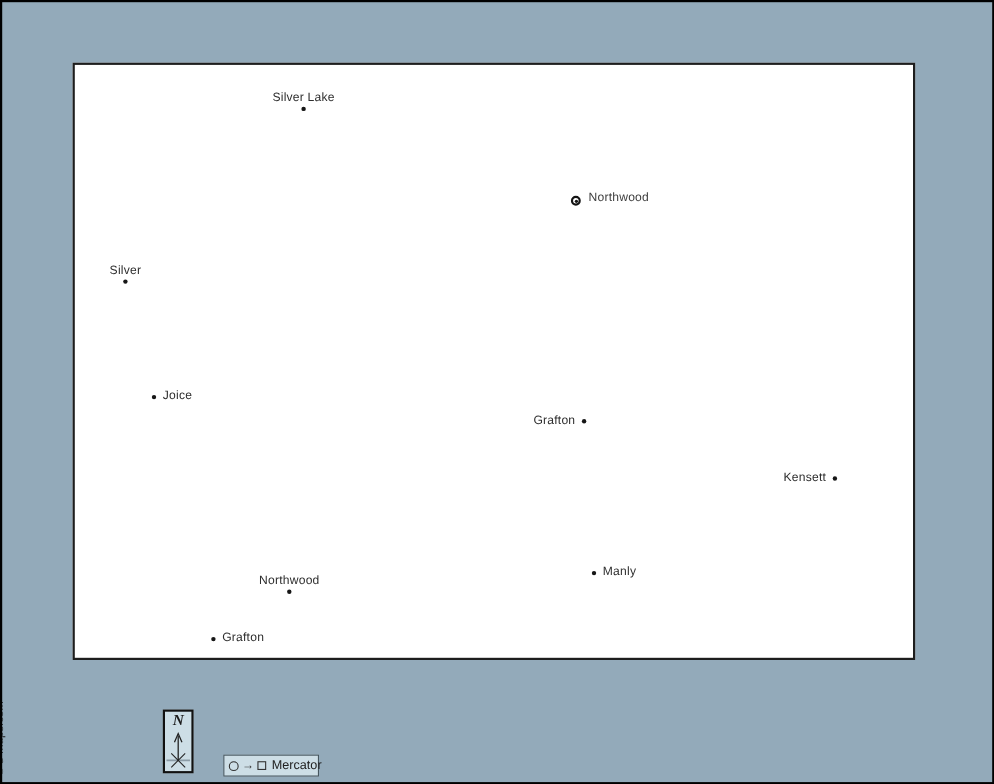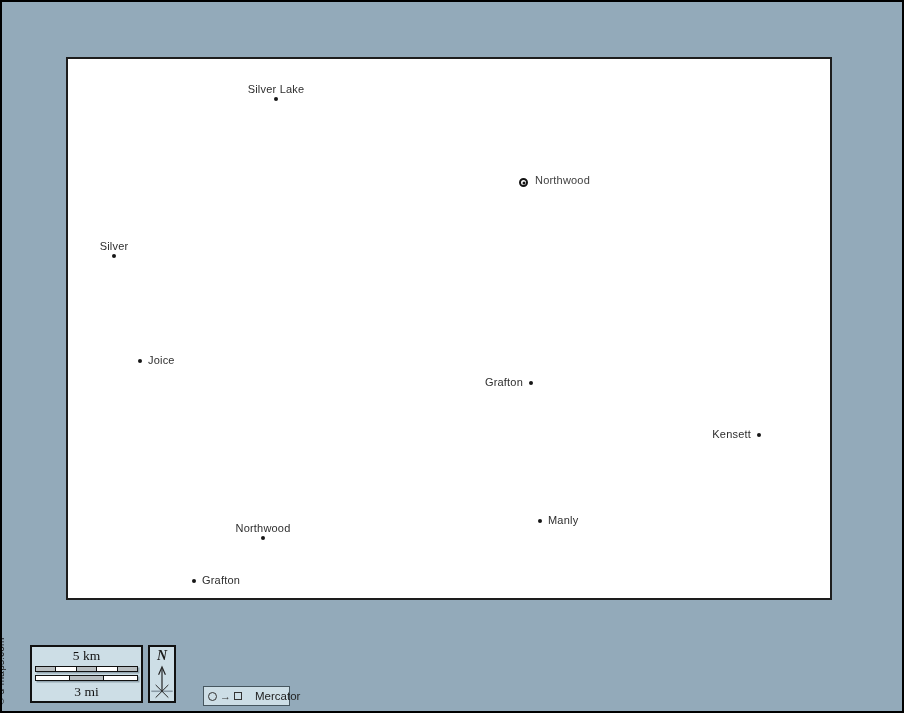--- a/index.html
+++ b/index.html
@@ -78,21 +78,21 @@
     display:flex;align-items:center;padding:0 4px;gap:3px;
   }
   .proj-circle{
     width:9px;height:9px;box-sizing:border-box;border:1.2px solid #333;
     border-radius:50%;flex:none;
   }
   .proj-arrow{font-size:11px;color:#333;line-height:1;flex:none;}
   .proj-square{
     width:8px;height:8px;box-sizing:border-box;border:1.2px solid #333;flex:none;
   }
-  .proj-label{font-size:11.5px;color:#222;margin-left:10px;}
+  .proj-label{font-size:11.5px;color:#222;margin-left:2px;}
   
   .copyright{
     position:absolute;left:4px;bottom:6px;
     transform:rotate(-90deg);transform-origin:0 100%;
     font-size:10px;color:#1a1a1a;white-space:nowrap;letter-spacing:0.2px;
   }
 </style>
 </head>
 <body>
 
@@ -142,36 +142,20 @@
       <span class="town-label">Northwood</span>
     </div>
 
     <div class="town pos-right" style="left:126px;top:522px;">
       <span class="town-dot"></span>
       <span class="town-label">Grafton</span>
     </div>
 
   </div>
 
-  <div class="scale-box">
-    <div class="scale-text">5 km</div>
-    <div class="scale-bar">
-      <span class="seg-g"></span>
-        <span class="seg-w"></span>
-        <span class="seg-g"></span>
-        <span class="seg-w"></span>
-        <span class="seg-g"></span>
-    </div>
-    <div class="scale-bar">
-      <span class="seg-w"></span>
-        <span class="seg-g"></span>
-        <span class="seg-w"></span>
-    </div>
-    <div class="scale-text">3 mi</div>
-  </div>
 
   <div class="north-box">
     <div class="north-n">N</div>
     <svg width="22" height="38" viewBox="0 0 22 38">
       <line x1="0" y1="28" x2="22" y2="28" stroke="#8b9ba6" stroke-width="1.6"></line>
       <line x1="4.5" y1="21.5" x2="17.5" y2="34.5" stroke="#222" stroke-width="1"></line>
       <line x1="4.5" y1="34.5" x2="17.5" y2="21.5" stroke="#222" stroke-width="1"></line>
       <line x1="11" y1="28" x2="11" y2="5" stroke="#222" stroke-width="1.2"></line>
       <polyline points="7.5,11 11,3 14.5,11" fill="none" stroke="#222" stroke-width="1.2"></polyline>
     </svg>

